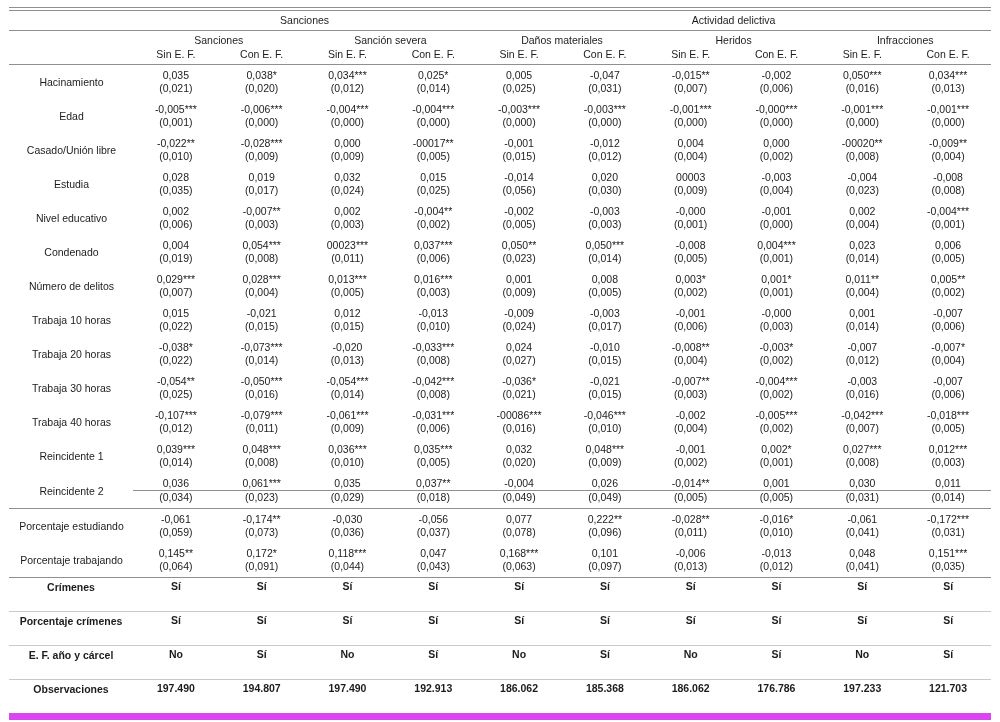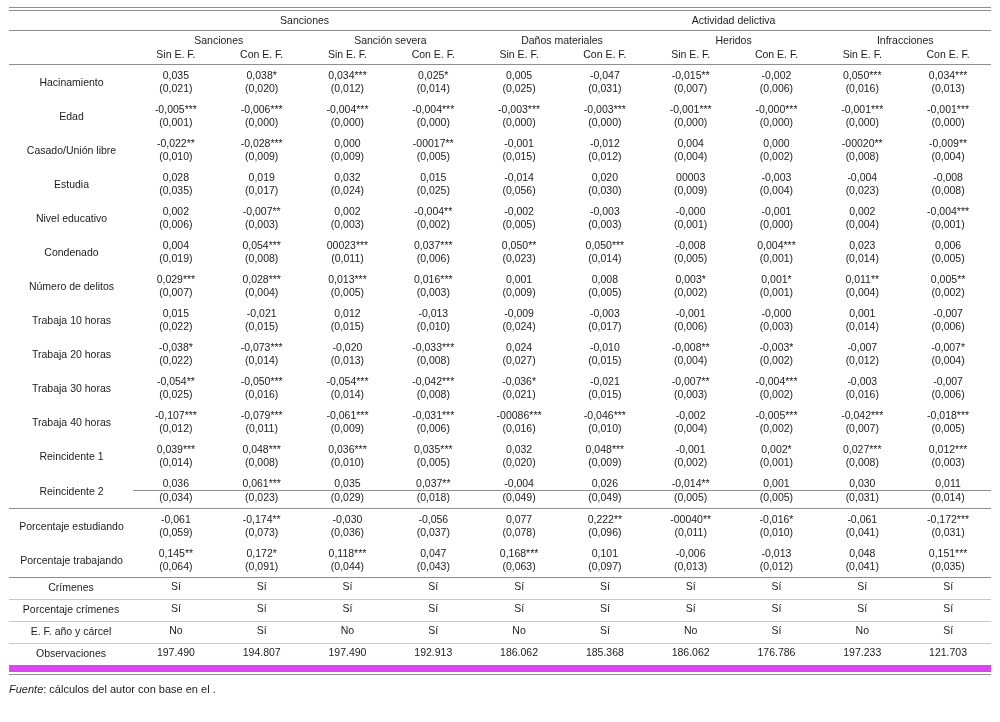--- a/index.html
+++ b/index.html
@@ -22,21 +22,21 @@
   tr.ef-row th { padding: 2px 0 4px 0; border-bottom: 1px solid #8f8f8f; }
 
   tbody th.row-label { text-align: center; vertical-align: middle; padding-left: 1px; }
   tbody td { text-align: center; line-height: 13px; }
   tr.coef-row td { padding-top: 4px; }
   tr.se-row td { padding-bottom: 4px; }
   tr.divider th, tr.divider td { border-bottom: 1px solid #8f8f8f; }
 
   tbody.summary tr:first-child th, tbody.summary tr:first-child td { border-top: 1px solid #8f8f8f; }
   tbody.summary tr + tr th, tbody.summary tr + tr td { border-top: 1px solid #c9c9c9; }
-  tbody.summary th, tbody.summary td { padding: 2px 0 6px 0; }
+  tbody.summary th, tbody.summary td { padding: 2px 0 18px 0; font-weight: bold; }
 
   .footnotes { margin-top: 7px; font-size: 11px; line-height: 14.5px; }
   .fn i { font-style: italic; }
 </style>
 </head>
 <body>
 
 <div class="page">
 
 
@@ -410,21 +410,21 @@
             <td>(0,014)</td>
           </tr>
           <tr class="coef-row">
             <th class="row-label" rowspan="2">Porcentaje estudiando</th>
             <td>-0,061</td>
             <td>-0,174**</td>
             <td>-0,030</td>
             <td>-0,056</td>
             <td>0,077</td>
             <td>0,222**</td>
-            <td>-00040**</td>
+            <td>-0,028**</td>
             <td>-0,016*</td>
             <td>-0,061</td>
             <td>-0,172***</td>
           </tr>
           <tr class="se-row">
             <td>(0,059)</td>
             <td>(0,073)</td>
             <td>(0,036)</td>
             <td>(0,037)</td>
             <td>(0,078)</td>

